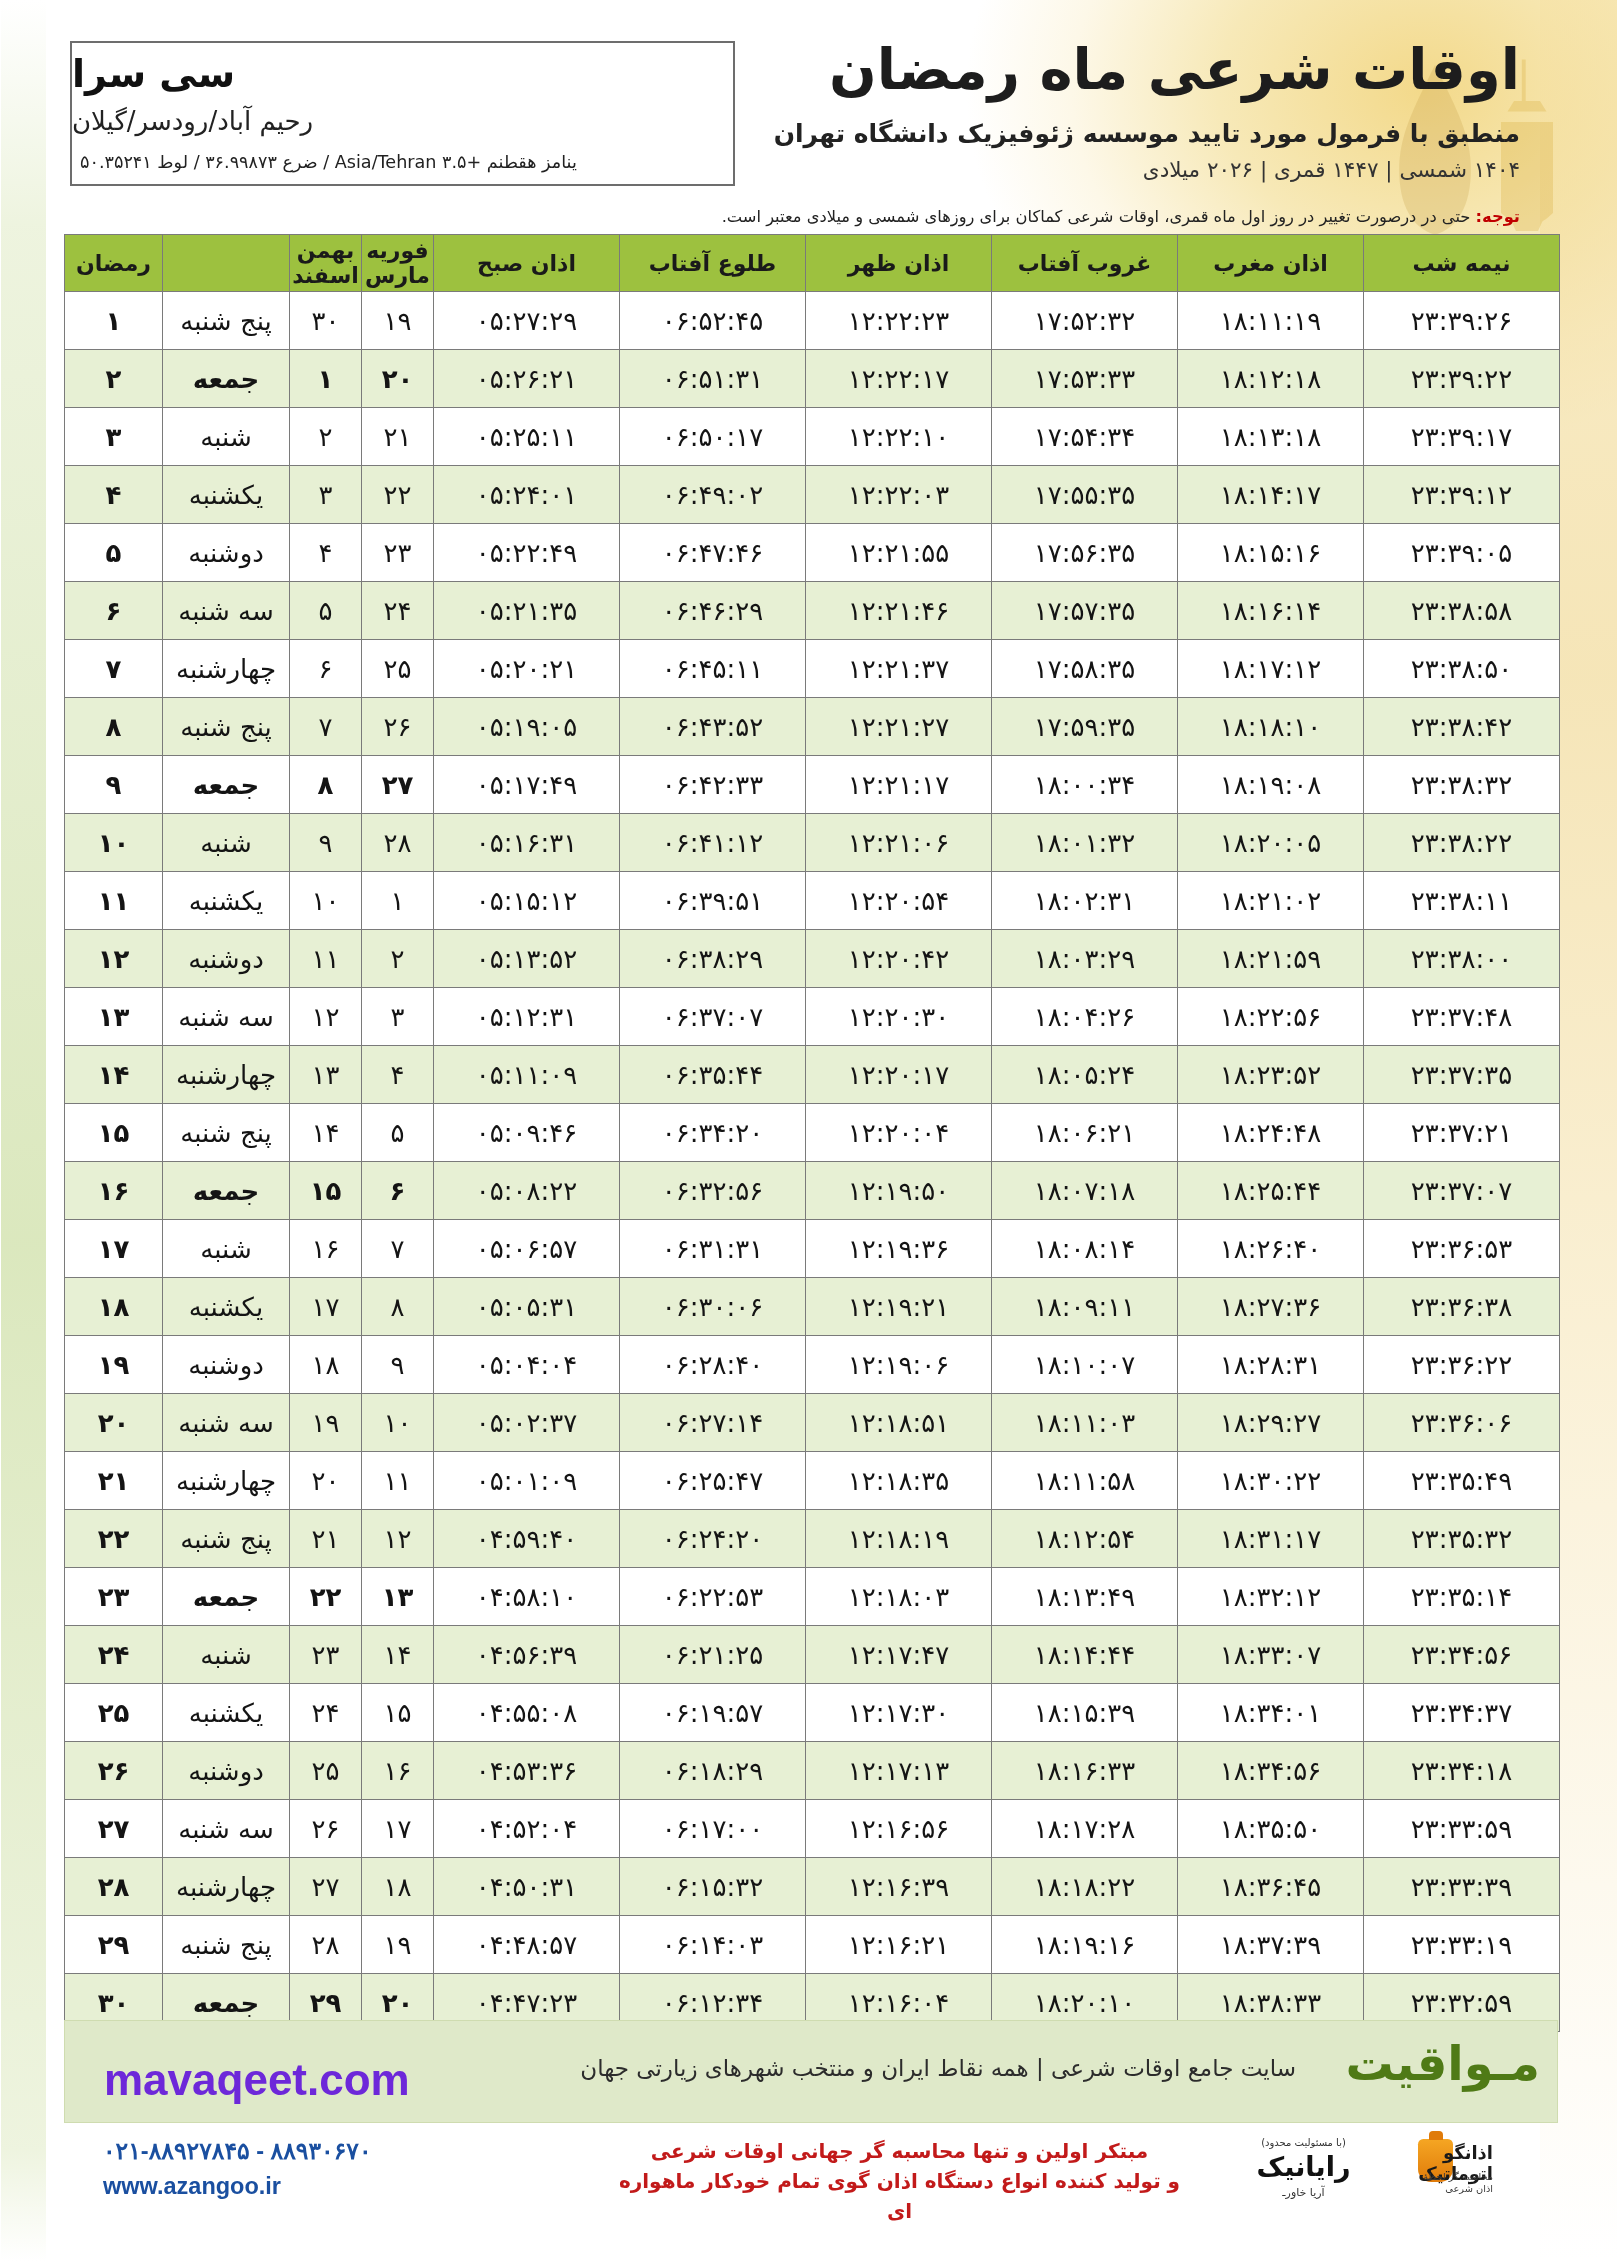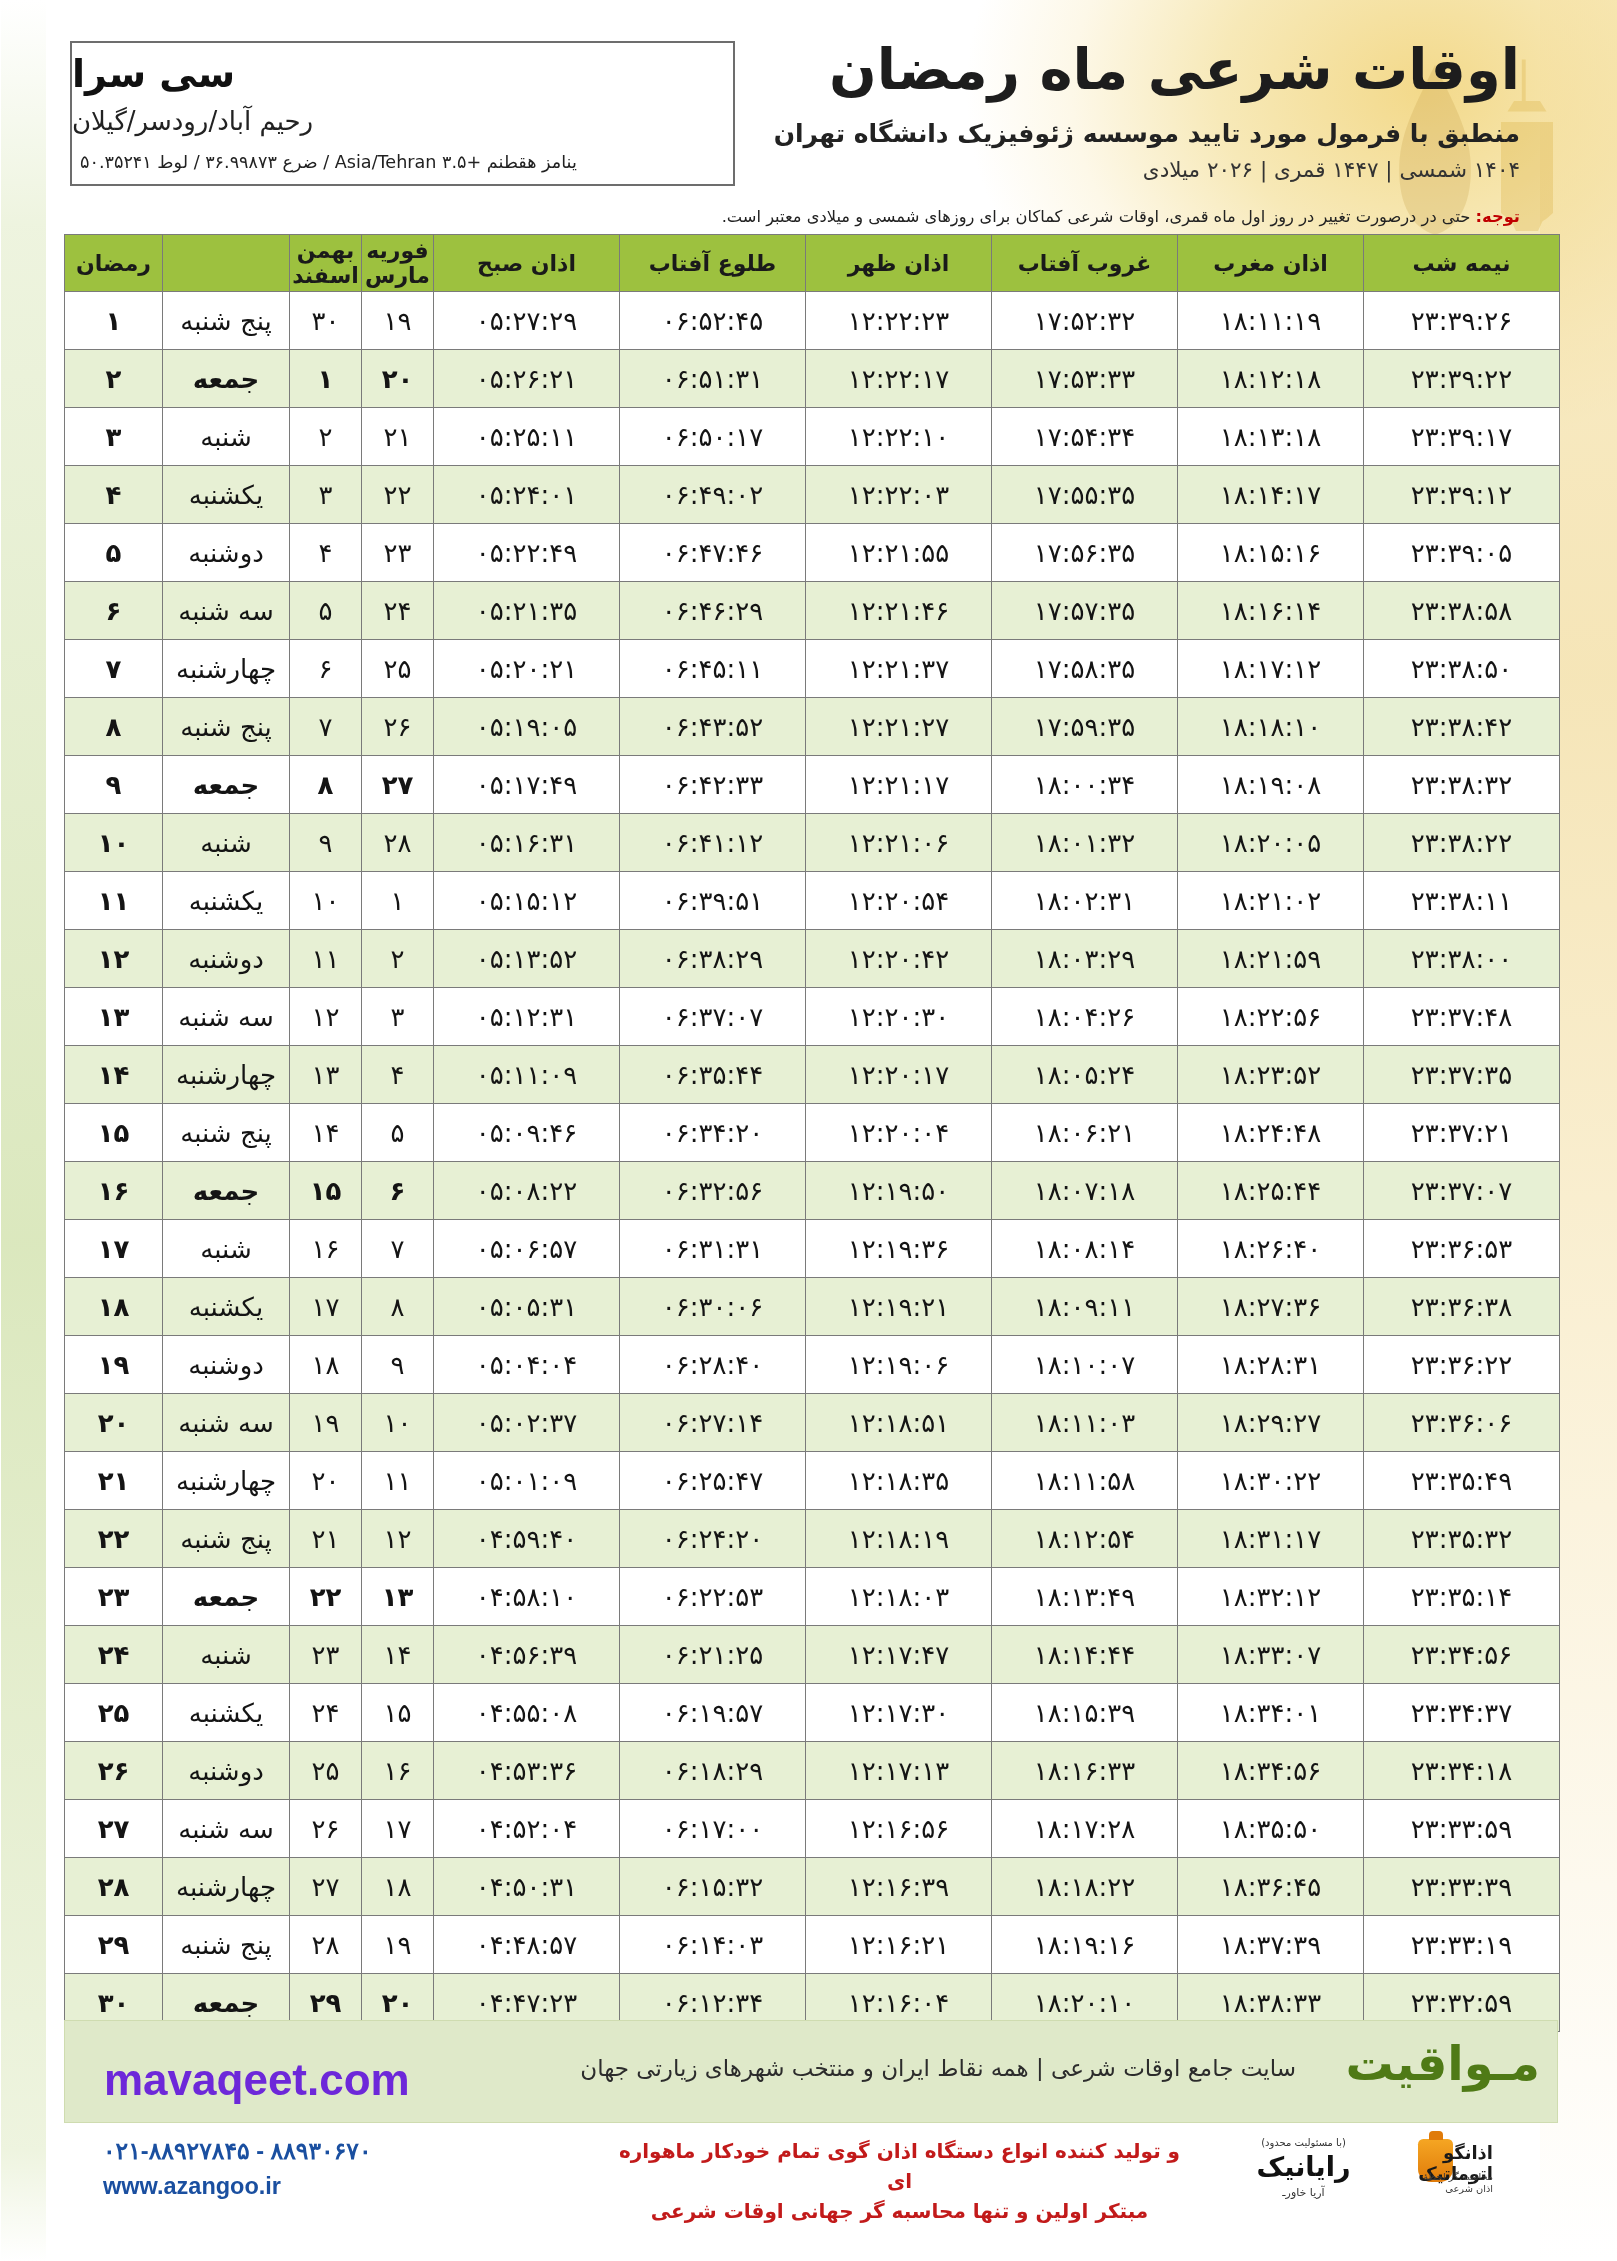--- a/index.html
+++ b/index.html
@@ -798,22 +798,22 @@
         <div class="lamp"></div>
         <div class="azangoo-text">اذانگو اتوماتیک</div>
         <div class="azangoo-sub">محاسبه گر لحظهٔ اذان شرعی</div>
       </div>
       <div class="rayanik">
         <div class="rayanik-top">(با مسئولیت محدود)</div>
         <div class="rayanik-name">رایانیک</div>
         <div class="rayanik-sub">آریا خاورـ</div>
       </div>
       <div class="red-text">
+        <div>مبتکر اولین و تنها محاسبه گر جهانی اوقات شرعی</div>
         <div>و تولید کننده انواع دستگاه اذان گوی تمام خودکار ماهواره ای</div>
-        <div>مبتکر اولین و تنها محاسبه گر جهانی اوقات شرعی</div>
       </div>
       <div class="phones">
         <div class="phone-line">۰۲۱-۸۸۹۲۷۸۴۵ - ۸۸۹۳۰۶۷۰</div>
         <div class="site-line">www.azangoo.ir</div>
       </div>
     </div>
   </div>
 </div>
 
 

